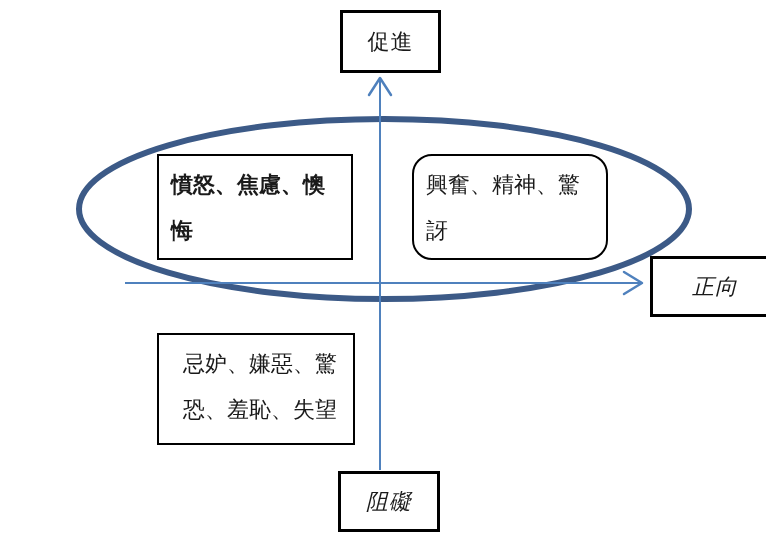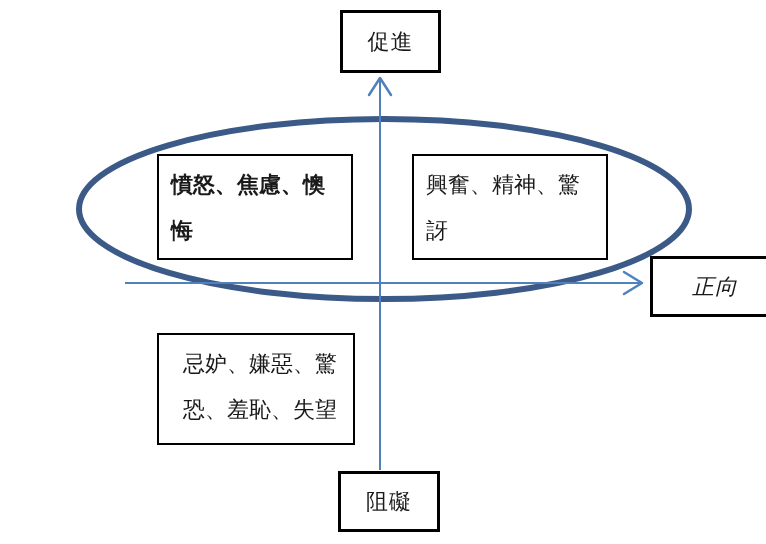--- a/index.html
+++ b/index.html
@@ -33,26 +33,26 @@
     align-items: center;
     justify-content: center;
     letter-spacing: 1px;
   }
   .quad-box {
     padding: 6px 12px 0 12px;
     text-align: left;
   }
   
   .box-top    { left: 340px; top: 10px;  width: 101px; height: 63px; }
-  .box-bottom { left: 338px; top: 471px; width: 102px; height: 61px; }
+  .box-bottom { left: 338px; top: 471px; width: 102px; height: 61px; font-style: italic; }
   .box-left   { left: 10px;  top: 252px; width: 107px; height: 61px; }
   .box-right  { left: 650px; top: 256px; width: 130px; height: 61px; font-style: italic; }
   
   .box-q2 { left: 157px; top: 154px; width: 196px; height: 106px; font-weight: bold; }
-  .box-q1 { left: 412px; top: 154px; width: 196px; height: 106px; }
+  .box-q1 { left: 412px; top: 154px; width: 196px; height: 106px; border-radius: 20px; }
   .box-q3 { left: 157px; top: 333px; width: 198px; height: 112px; padding-left: 24px; }
   .box-q4 { left: 413px; top: 336px; width: 199px; height: 108px; }
   
   .overlay {
     position: absolute;
     left: 0; top: 0;
     width: 766px; height: 544px;
     pointer-events: none;
   }
   .ellipse-stroke { fill: none; stroke: var(--ellipse); stroke-width: 6; }

